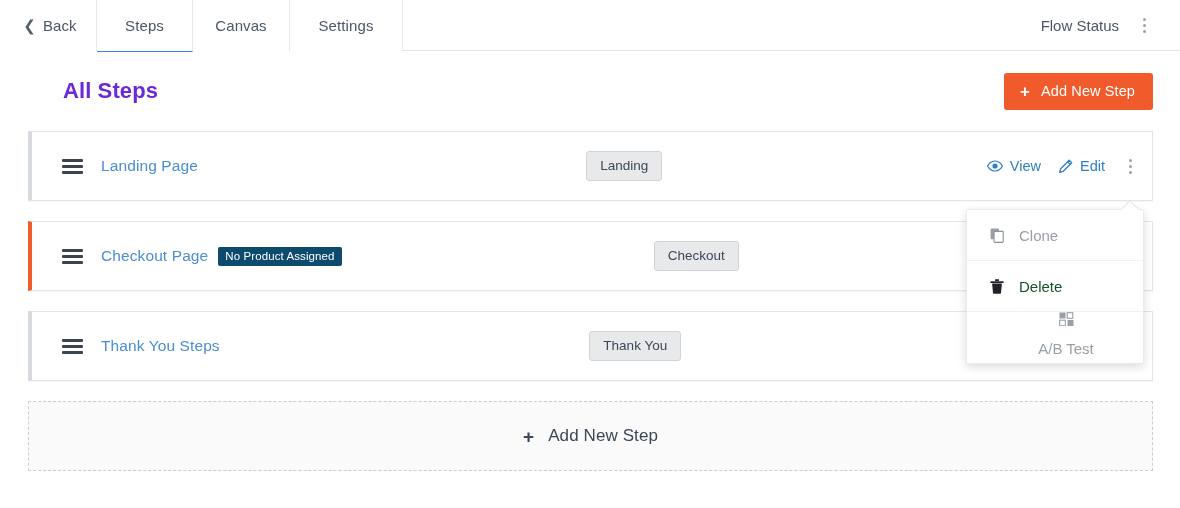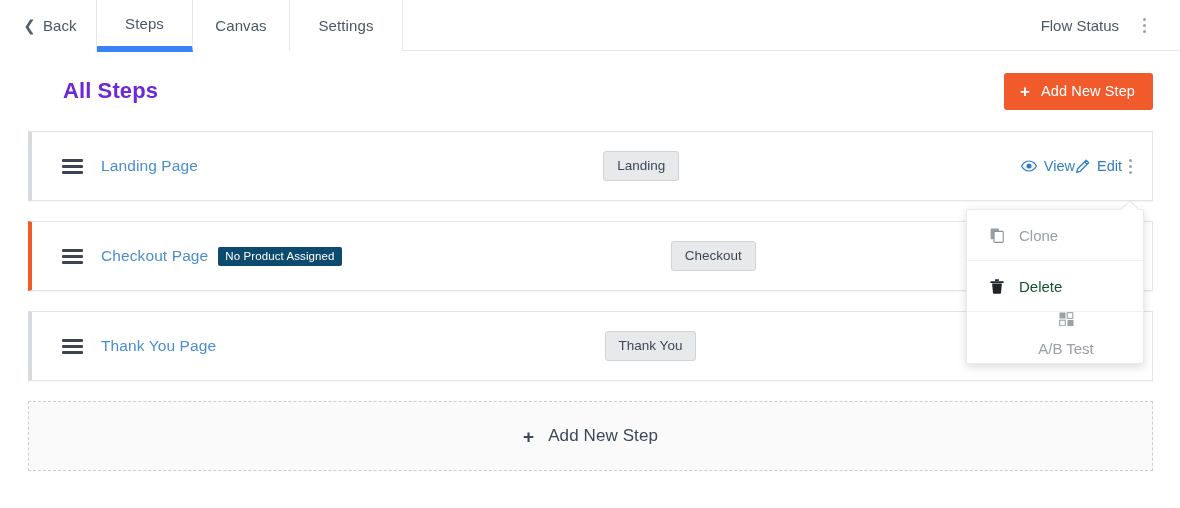--- a/index.html
+++ b/index.html
@@ -49,21 +49,21 @@
     font-size: 15px;
     color: #566170;
     line-height: 1;
     margin-top: -1px;
   }
   .tab-steps {
     width: 96px;
     border-right: 1px solid #e7eaed;
     margin-bottom: -1px;
     height: 52px;
-    border-bottom: 6px solid #3b82f6;
+    border-bottom: 1px solid #3b82f6;
     align-items: center;
   }
   .tab-canvas { width: 97px; border-right: 1px solid #e7eaed; }
   .tab-settings { width: 113px; border-right: 1px solid #e7eaed; }
 
   .topbar-spacer { flex: 1; }
   .topbar-right {
     display: flex;
     align-items: center;
     gap: 18px;
@@ -188,20 +188,21 @@
     font-size: 13.5px;
     color: #3c4858;
     padding: 6px 13px 7px;
     margin-left: 64px;
     white-space: nowrap;
   }
 
   .step-actions {
     display: flex;
     align-items: center;
+    gap: 17px;
     padding-right: 13px;
   }
   .act {
     display: inline-flex;
     align-items: center;
     gap: 7px;
     color: #2f7fc4;
     font-size: 14.5px;
     cursor: pointer;
   }
@@ -418,21 +419,21 @@
       </span>
     </div>
   </div>
 
   <div class="step-row">
     <span class="drag-handle">
       <i></i>
       <i></i>
       <i></i>
     </span>
-    <span class="step-name">Thank You Page</span>
+    <span class="step-name">Thank You Steps</span>
 
     <div class="step-mid">
       <span class="type-badge">Thank You</span>
     </div>
 
     <div class="step-actions">
       <span class="act">
         <span>
           <svg width="16" height="12" viewBox="0 0 16 12">
             <path d="M8 1C4.2 1 1.3 4.2 0.6 6c0.7 1.8 3.6 5 7.4 5s6.7-3.2 7.4-5C14.7 4.2 11.8 1 8 1z" fill="none" stroke="#2f7fc4" stroke-width="1.2"></path>

